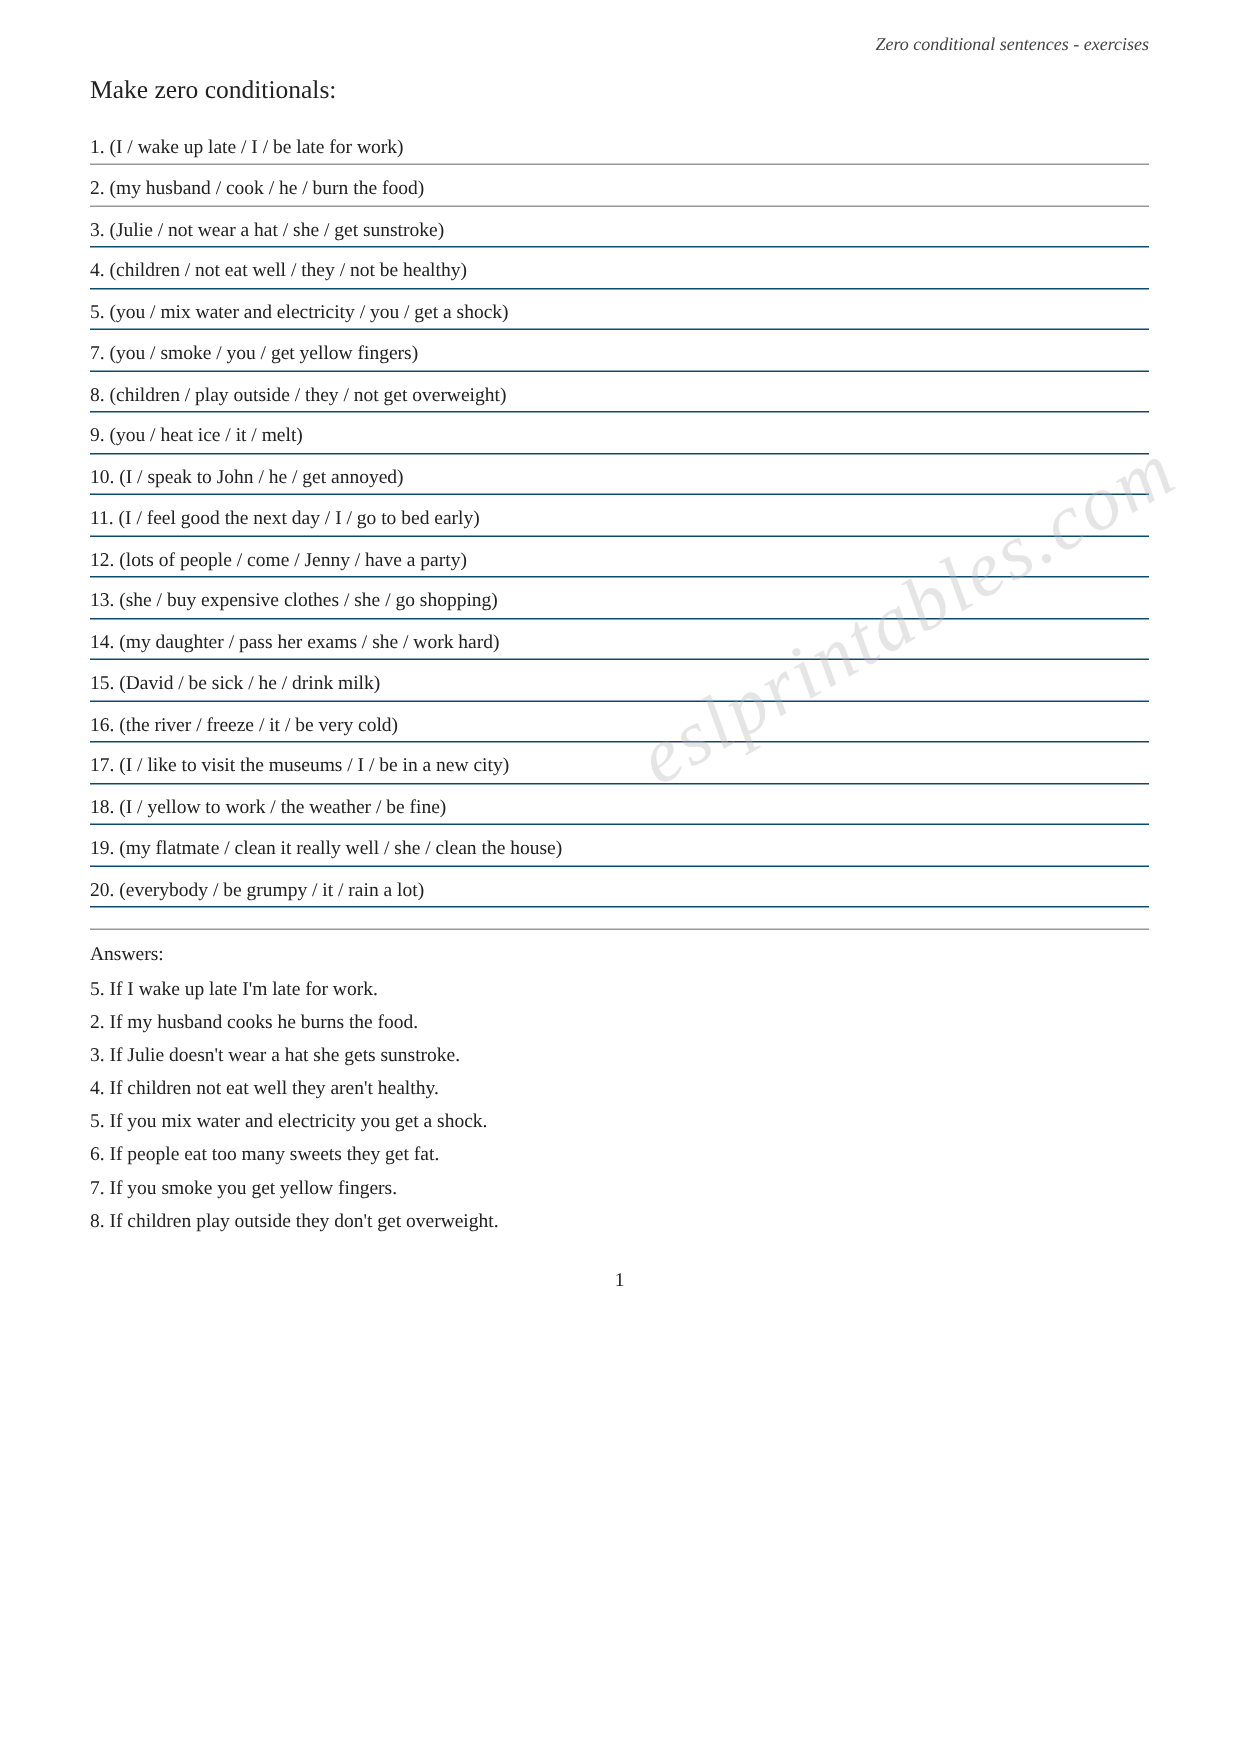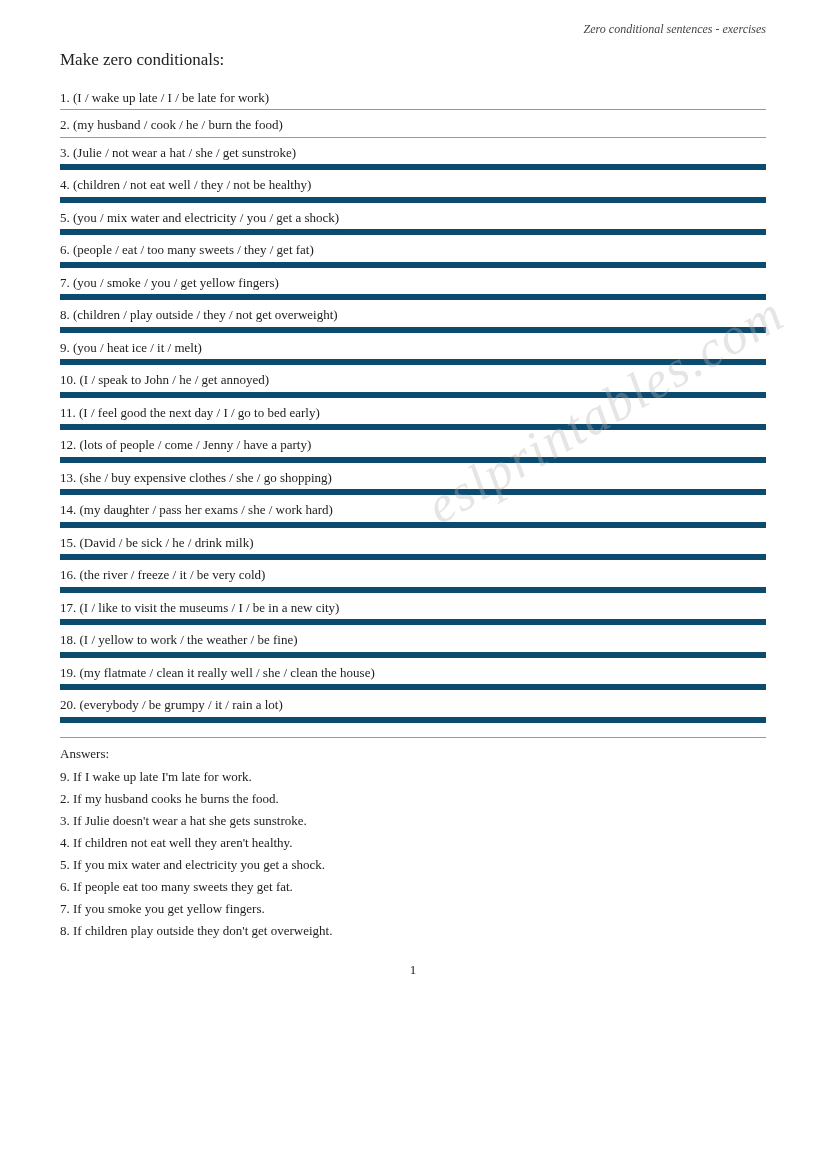--- a/index.html
+++ b/index.html
@@ -39,21 +39,21 @@
       font-size: 17px;
       margin-bottom: 4px;
       margin-top: 10px;
     }
 
     .exercise-list {
       margin-top: 20px;
     }
 
     .exercise-item {
-      border-bottom: 6px solid #0c4a6e;
+      border-bottom: 1px solid #0c4a6e;
       padding: 5px 0 2px 0;
       font-size: 13px;
       line-height: 1.5;
     }
 
     .exercise-item:first-child {
       border-bottom: 1px solid #999;
     }
 
     .answers-section {
@@ -114,41 +114,40 @@
     <div class="first-item" style="border-bottom:1px solid #999; padding-bottom:3px;">
       <span>1. </span><span>(I / wake up late / I / be late for work)</span>
     </div>
   </div>
 
   <div id="exercise-items-container">
       <div class="exercise-item"><span>2. </span><span>(my husband / cook / he / burn the food)</span></div>
       <div class="exercise-item"><span>3. </span><span>(Julie / not wear a hat / she / get sunstroke)</span></div>
       <div class="exercise-item"><span>4. </span><span>(children / not eat well / they / not be healthy)</span></div>
       <div class="exercise-item"><span>5. </span><span>(you / mix water and electricity / you / get a shock)</span></div>
-      <div class="exercise-item"><span>6. </span><span>(people / eat / too many sweets / they / get fat)</span></div>
       <div class="exercise-item"><span>7. </span><span>(you / smoke / you / get yellow fingers)</span></div>
       <div class="exercise-item"><span>8. </span><span>(children / play outside / they / not get overweight)</span></div>
       <div class="exercise-item"><span>9. </span><span>(you / heat ice / it / melt)</span></div>
       <div class="exercise-item"><span>10. </span><span>(I / speak to John / he / get annoyed)</span></div>
       <div class="exercise-item"><span>11. </span><span>(I / feel good the next day / I / go to bed early)</span></div>
       <div class="exercise-item"><span>12. </span><span>(lots of people / come / Jenny / have a party)</span></div>
       <div class="exercise-item"><span>13. </span><span>(she / buy expensive clothes / she / go shopping)</span></div>
       <div class="exercise-item"><span>14. </span><span>(my daughter / pass her exams / she / work hard)</span></div>
       <div class="exercise-item"><span>15. </span><span>(David / be sick / he / drink milk)</span></div>
       <div class="exercise-item"><span>16. </span><span>(the river / freeze / it / be very cold)</span></div>
       <div class="exercise-item"><span>17. </span><span>(I / like to visit the museums / I / be in a new city)</span></div>
       <div class="exercise-item"><span>18. </span><span>(I / yellow to work / the weather / be fine)</span></div>
       <div class="exercise-item"><span>19. </span><span>(my flatmate / clean it really well / she / clean the house)</span></div>
       <div class="exercise-item"><span>20. </span><span>(everybody / be grumpy / it / rain a lot)</span></div>
     </div>
 
   <div class="answers-section">
     <div class="answers-title">Answers:</div>
     <div id="answers-container">
-        <div class="answer-item">9. If I wake up late I'm late for work.</div>
+        <div class="answer-item">5. If I wake up late I'm late for work.</div>
         <div class="answer-item">2. If my husband cooks he burns the food.</div>
         <div class="answer-item">3. If Julie doesn't wear a hat she gets sunstroke.</div>
         <div class="answer-item">4. If children not eat well they aren't healthy.</div>
         <div class="answer-item">5. If you mix water and electricity you get a shock.</div>
         <div class="answer-item">6. If people eat too many sweets they get fat.</div>
         <div class="answer-item">7. If you smoke you get yellow fingers.</div>
         <div class="answer-item">8. If children play outside they don't get overweight.</div>
       </div>
   </div>
 

